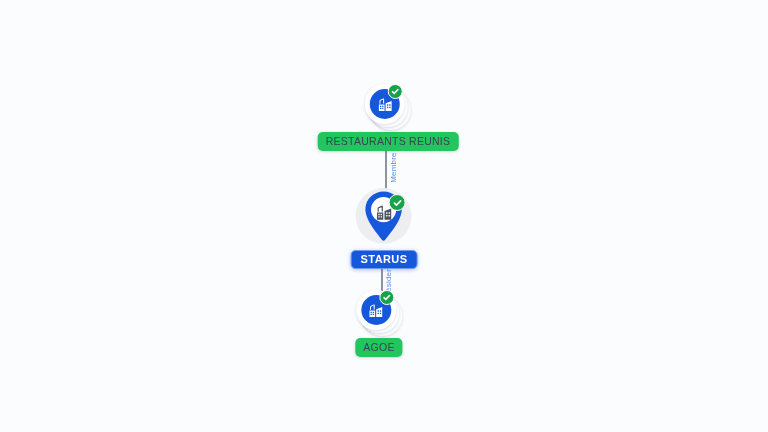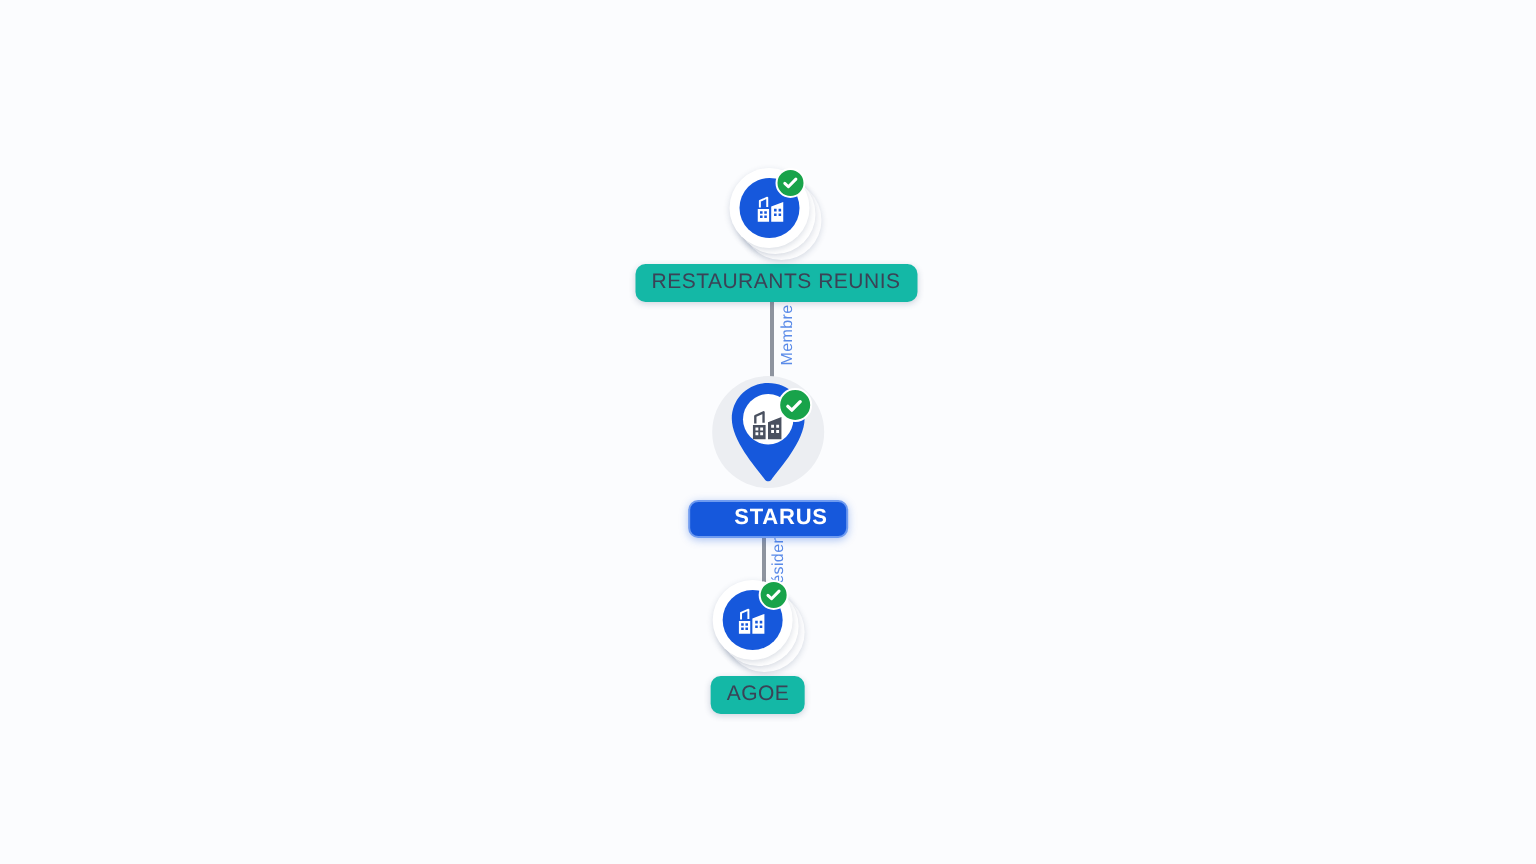--- a/index.html
+++ b/index.html
@@ -112,35 +112,35 @@
     box-sizing: border-box;
   }
   .badge-check.on-stack { right: 2px; top: 0px; }
   .badge-check.on-pin   { right: 10px; top: 8px; width:17px; height:17px; }
 
   
   .node-label {
     margin-top: 2px;
     padding: 3px 8px 4px 8px;
     border-radius: 5px;
-    background: #14b8a6;
+    background: #22c55e;
     color: #3b4256;
     font-size: 10.5px;
     letter-spacing: 0.25px;
     white-space: nowrap;
     box-shadow: 0 1px 3px rgba(40,60,100,0.20);
   }
   .node-label.selected {
     background: #1658dc;
     color: #ffffff;
     border: 1.5px solid #6f9bf0;
     font-weight: bold;
     font-size: 11px;
     letter-spacing: 0.4px;
-    padding: 2px 9px 3px 22px;
+    padding: 2px 9px 3px 9px;
     box-shadow: 0 1px 4px rgba(22,88,220,0.35);
   }
 
   
   .edge-line {
     position: absolute;
     width: 2px;
     background: #8e949f;
     transform: translateX(-50%);
   }

